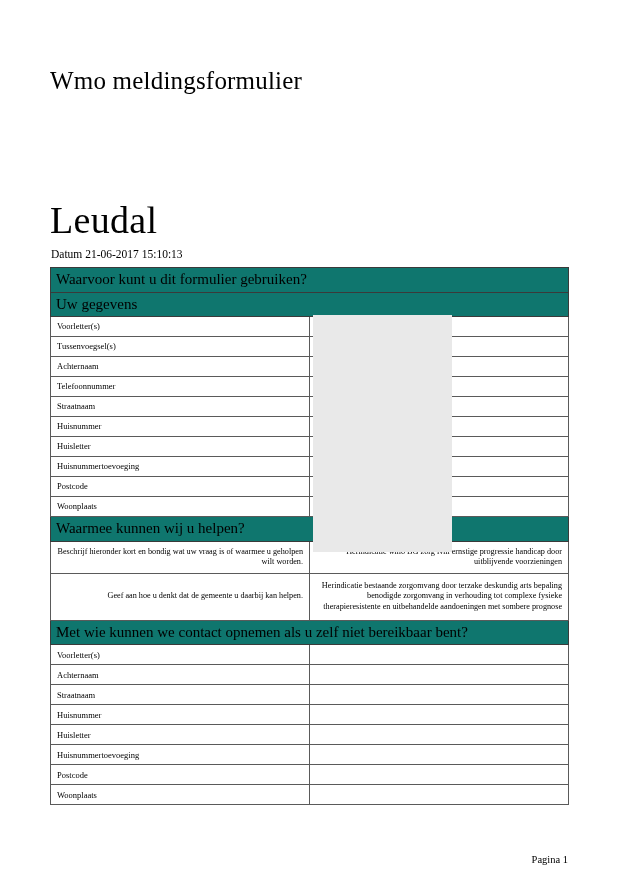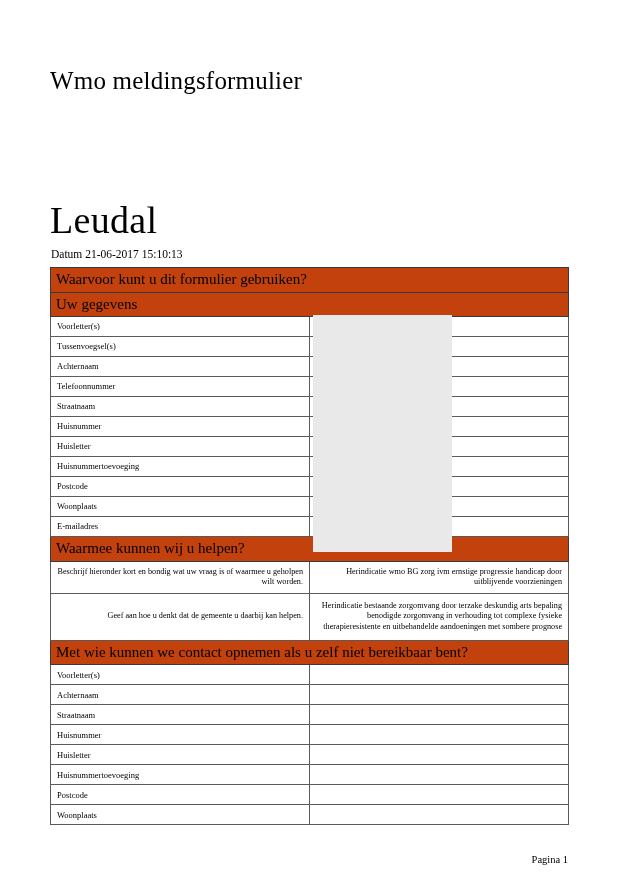--- a/index.html
+++ b/index.html
@@ -55,21 +55,21 @@
     width: 518px;
     border-collapse: collapse;
     table-layout: fixed;
   }
   .form-table td {
     border: 1px solid #5a5a5a;
     padding: 0;
     vertical-align: middle;
   }
   .sec-head td {
-    background: #c2410c;
+    background: #0f766e;
     border: 1px solid #3a3a3a;
     font-size: 15px;
     line-height: 1.1;
     padding: 3px 0 4px 5px;
     white-space: nowrap;
   }
   td.lbl {
     width: 259px;
     font-size: 8.5px;
     padding: 4px 0 4px 6px;
@@ -169,24 +169,20 @@
         <td class="val"></td>
       </tr>
       <tr class="data-row">
         <td class="lbl">Postcode</td>
         <td class="val"></td>
       </tr>
       <tr class="data-row">
         <td class="lbl">Woonplaats</td>
         <td class="val"></td>
       </tr>
-      <tr class="data-row">
-        <td class="lbl">E-mailadres</td>
-        <td class="val"></td>
-      </tr>
 
       <tr class="sec-head">
         <td colspan="2">Waarmee kunnen wij u helpen?</td>
       </tr>
 
       <tr class="qa-row">
         <td class="lbl">Beschrijf hieronder kort en bondig wat uw vraag is of waarmee u geholpen wilt worden.</td>
         <td class="val">Herindicatie wmo BG zorg ivm ernstige progressie handicap door uitblijvende voorzieningen</td>
       </tr>
       <tr class="qa-row tall">

